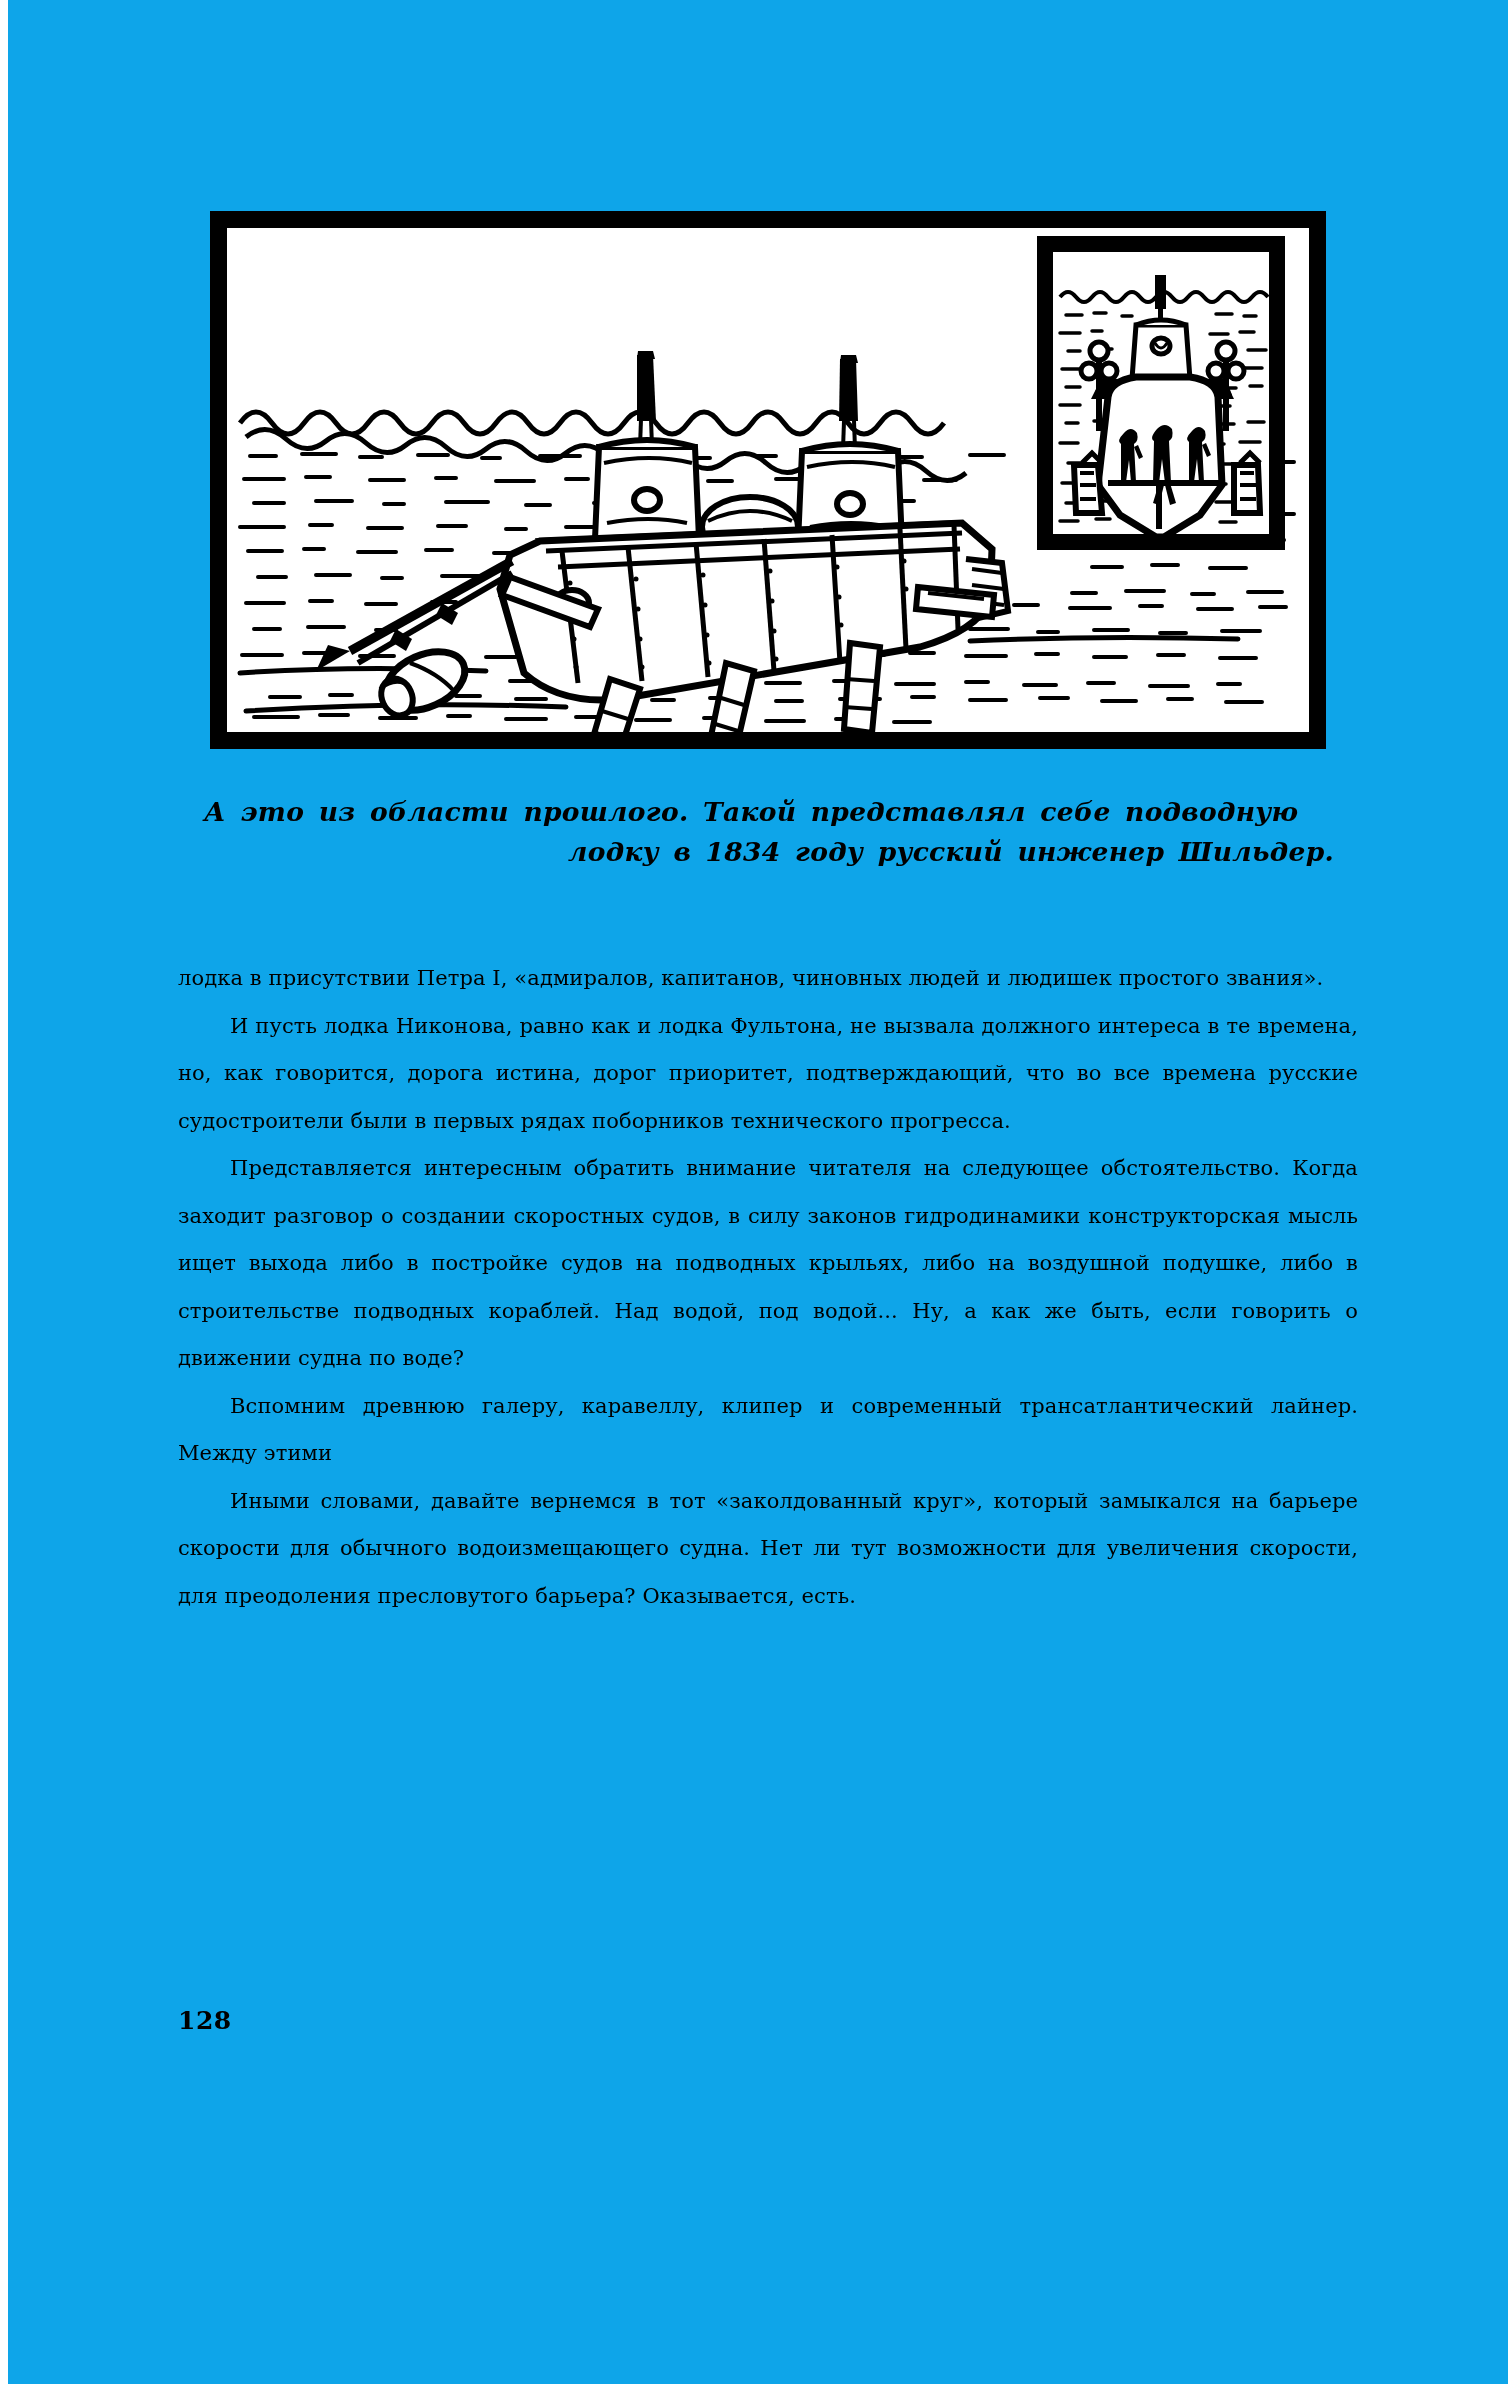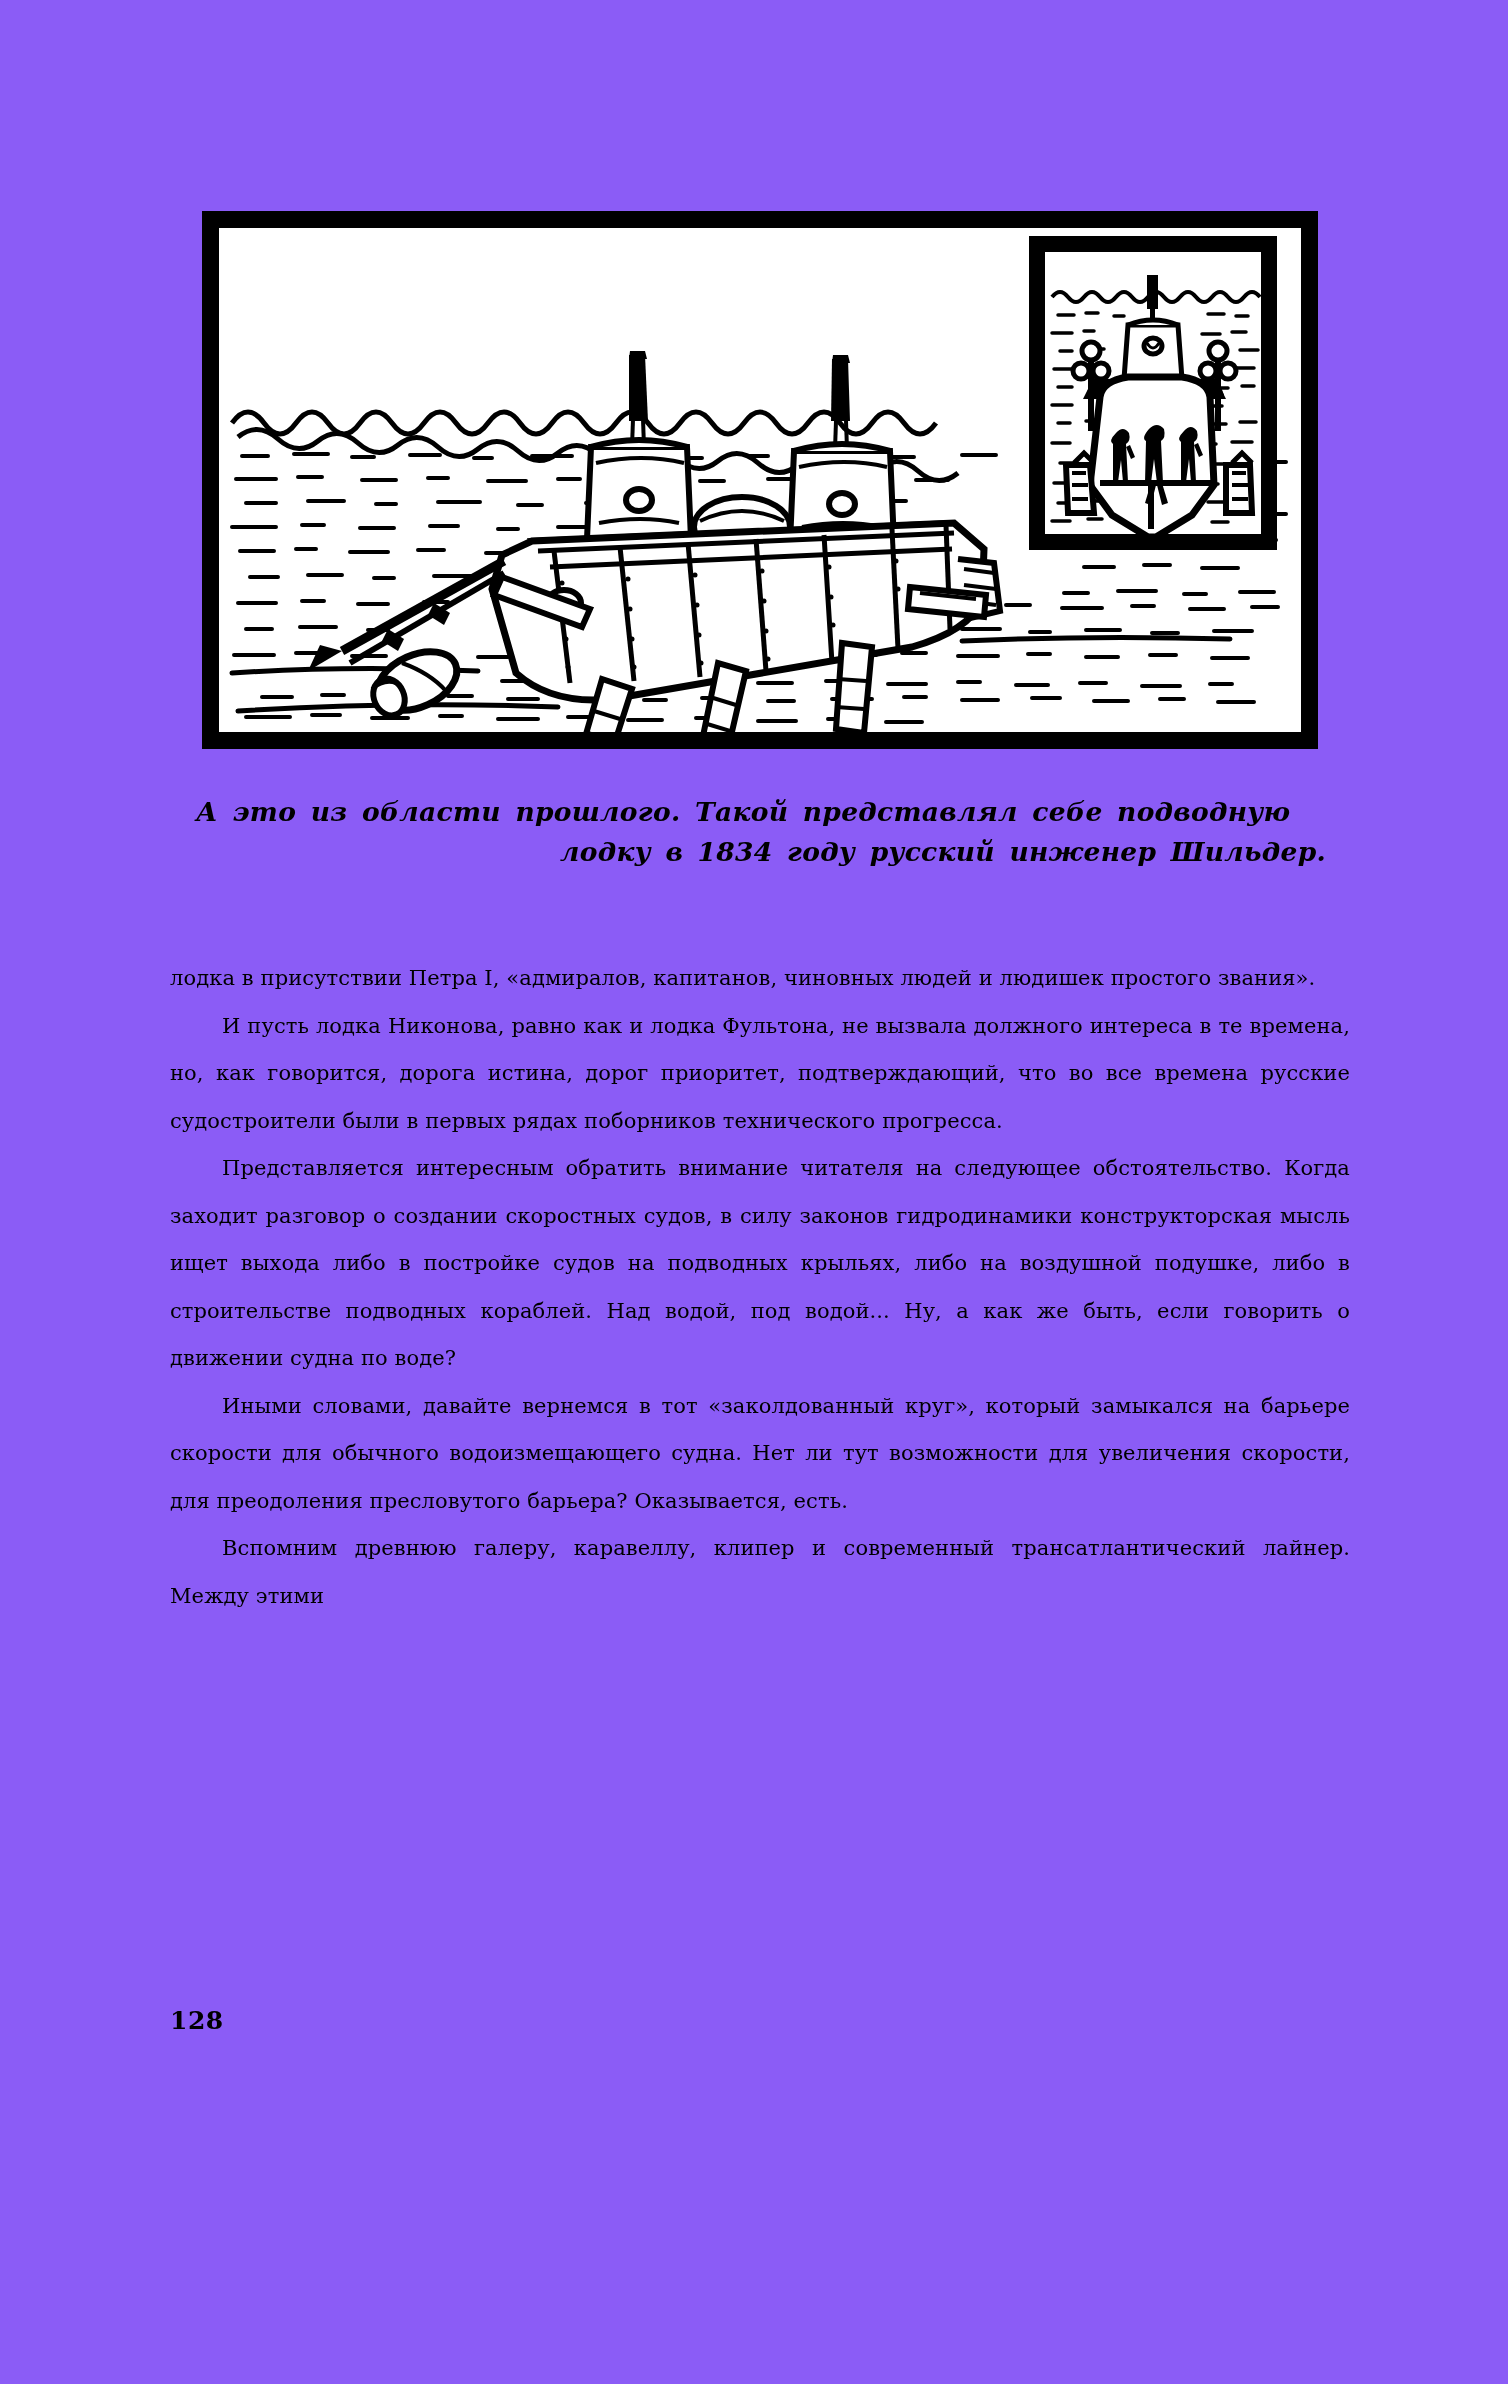--- a/index.html
+++ b/index.html
@@ -13,21 +13,22 @@
     height: 2384px;
     position: relative;
     font-family: "Liberation Serif", "DejaVu Serif", serif;
     color: #000000;
     overflow: hidden;
   }
 
   .page {
     position: absolute;
     inset: 0;
-    background: #8b5cf6;
+    background: #0ea5e9;
+    margin-left: 8px;
   }
 
   
   .figure-block {
     position: absolute;
     left: 202px;
     top: 211px;
     width: 1116px;
     height: 538px;
   }
@@ -410,19 +411,19 @@
 
   <div class="caption">
     <span class="caption-line-1">А это из области прошлого. Такой представлял себе подводную</span>
     <span class="caption-line-2">лодку в 1834 году русский инженер Шильдер.</span>
   </div>
 
   <div class="body-col">
     <p class="para">лодка в присутствии Петра I, «адмиралов, капитанов, чиновных людей и людишек простого звания».</p>
     <p class="para indent">И пусть лодка Никонова, равно как и лодка Фультона, не вызвала должного интереса в те времена, но, как говорится, дорога истина, дорог приоритет, подтверждающий, что во все времена русские судостроители были в первых рядах поборников технического прогресса.</p>
     <p class="para indent">Представляется интересным обратить внимание читателя на следующее обстоятельство. Когда заходит разговор о создании скоростных судов, в силу законов гидродинамики конструкторская мысль ищет выхода либо в постройке судов на подводных крыльях, либо на воздушной подушке, либо в строительстве подводных кораблей. Над водой, под водой... Ну, а как же быть, если говорить о движении судна по воде?</p>
+    <p class="para indent">Вспомним древнюю галеру, каравеллу, клипер и современный трансатлантический лайнер. Между этими</p>
     <p class="para indent">Иными словами, давайте вернемся в тот «заколдованный круг», который замыкался на барьере скорости для обычного водоизмещающего судна. Нет ли тут возможности для увеличения скорости, для преодоления пресловутого барьера? Оказывается, есть.</p>
-    <p class="para indent">Вспомним древнюю галеру, каравеллу, клипер и современный трансатлантический лайнер. Между этими</p>
   </div>
 
   <div class="folio">128</div>
 
 </div>
 
 </body></html>

